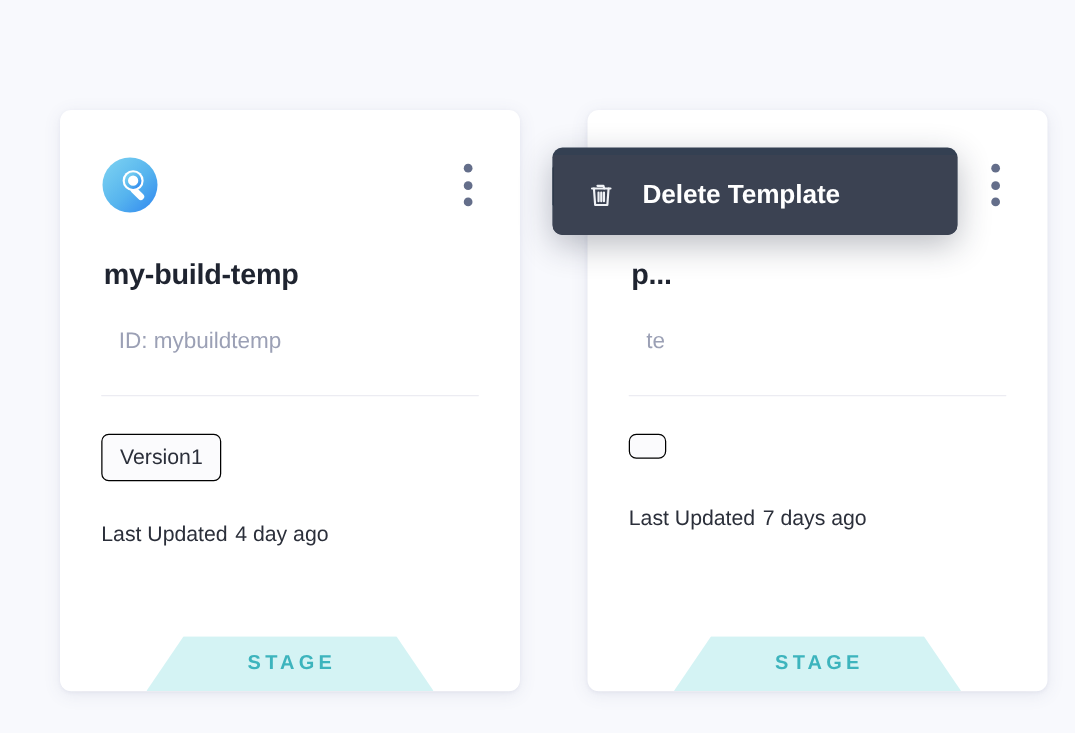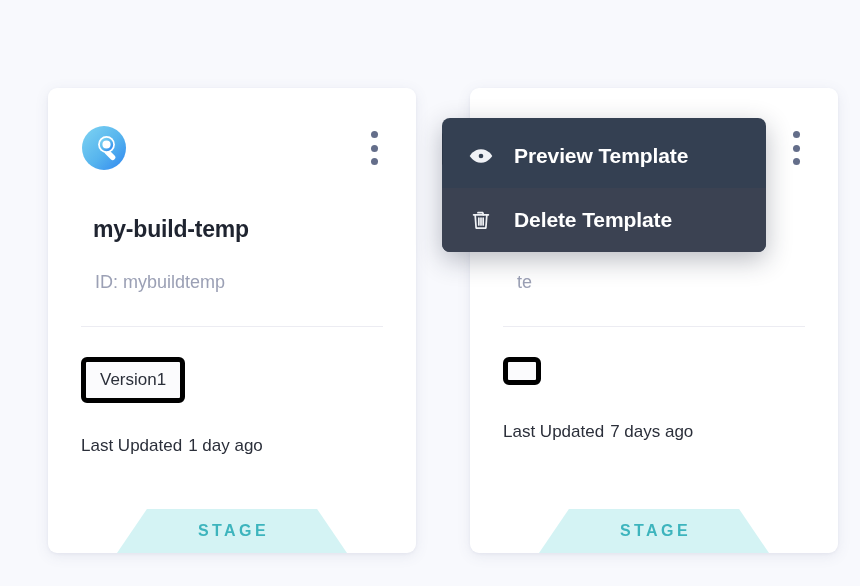--- a/index.html
+++ b/index.html
@@ -80,21 +80,21 @@
     background: #646e8a;
   }
 
   
   .card-title {
     font-size: 23px;
     font-weight: 700;
     color: #1f2430;
     letter-spacing: -0.2px;
     line-height: 1.2;
-    margin: 12px;
+    margin: 2px;
     padding-top: 20px;
     white-space: nowrap;
     overflow: hidden;
   }
   .card-id {
     font-size: 18px;
     color: #9ba0b5;
     margin: 14px;
     padding-top: 14px;
     white-space: nowrap;
@@ -105,21 +105,21 @@
     height: 1px;
     background: #ececf2;
     margin-top: 33px;
   }
 
   
   .version-chip {
     display: inline-block;
     margin-top: 30px;
     padding: 9px 14px;
-    border: 5px solid #000000;
+    border: 1px solid #000000;
     border-radius: 6px;
     background: #fbfbfd;
     font-size: 17px;
     color: #2b2f3a;
     line-height: 1.1;
     cursor: pointer;
   }
 
   
   .last-updated {
@@ -251,21 +251,21 @@
       <h2 class="card-title">my-build-temp</h2>
       <p class="card-id">ID: mybuildtemp</p>
 
       <div class="divider"></div>
 
       <div>
         <span class="version-chip">Version1</span>
       </div>
 
       <div class="last-updated">
-        <span>Last Updated</span><span class="lu-value">1 day ago</span>
+        <span>Last Updated</span><span class="lu-value">4 day ago</span>
       </div>
 
       <div class="stage-badge">
         <div class="trap"></div>
         <div class="stage-label">STAGE</div>
       </div>
 
     </div>
   </div>
 
@@ -315,29 +315,20 @@
         <div class="trap"></div>
         <div class="stage-label">STAGE</div>
       </div>
 
     </div>
   </div>
 
   <div class="menu">
     <div class="menu-caret"></div>
 
-    <div class="menu-item">
-      <span class="mi-icon">
-        <svg width="26" height="26" viewBox="0 0 24 24" fill="none" stroke="currentColor" stroke-width="1.9" stroke-linecap="round" stroke-linejoin="round">
-          <path d="M1.6 12S5 5.8 12 5.8 22.4 12 22.4 12 19 18.2 12 18.2 1.6 12 1.6 12z" fill="currentColor" stroke="none"></path>
-          <circle cx="12" cy="12" r="3.1" fill="#344052"></circle>
-        </svg>
-      </span>
-      <span class="mi-label">Preview Template</span>
-    </div>
 
 
 
     <div class="menu-item highlighted">
       <span class="mi-icon">
         <svg width="26" height="26" viewBox="0 0 24 24" fill="none" stroke="currentColor" stroke-width="1.6" stroke-linecap="round" stroke-linejoin="round">
           <path d="M5.2 7.2h13.6"></path>
           <path d="M9.2 5.2h4.4l.6 2"></path>
           <path d="M6.6 7.2l.9 12.2h9l.9-12.2"></path>
           <path d="M10 10.2v6.4M12 10.2v6.4M14 10.2v6.4"></path>

